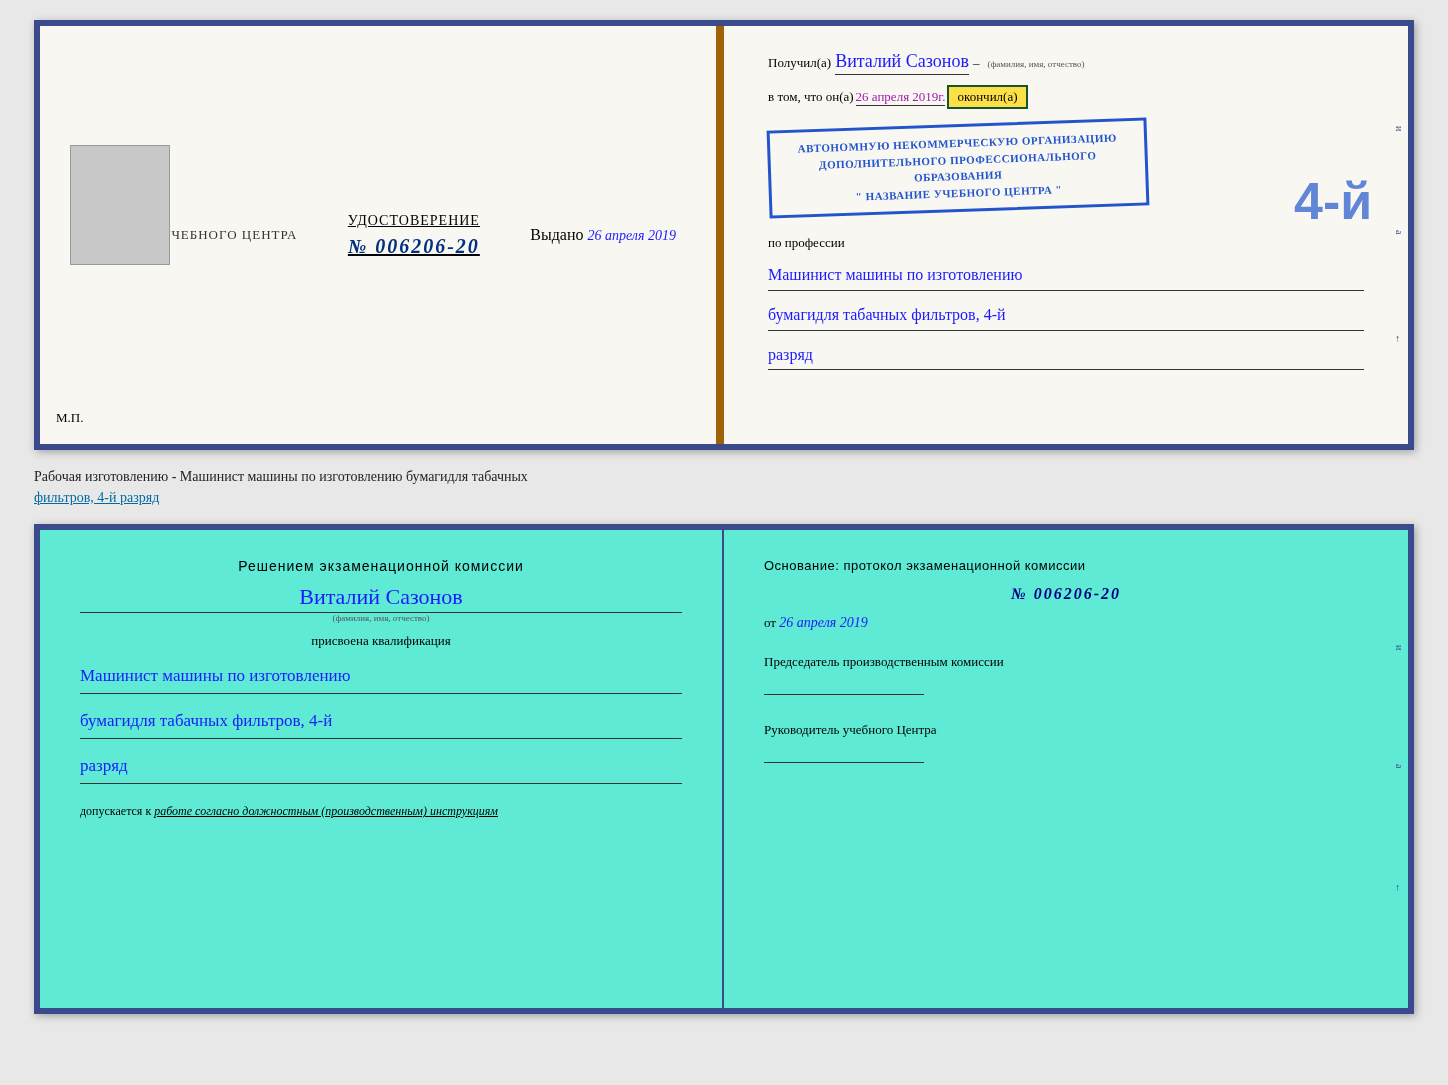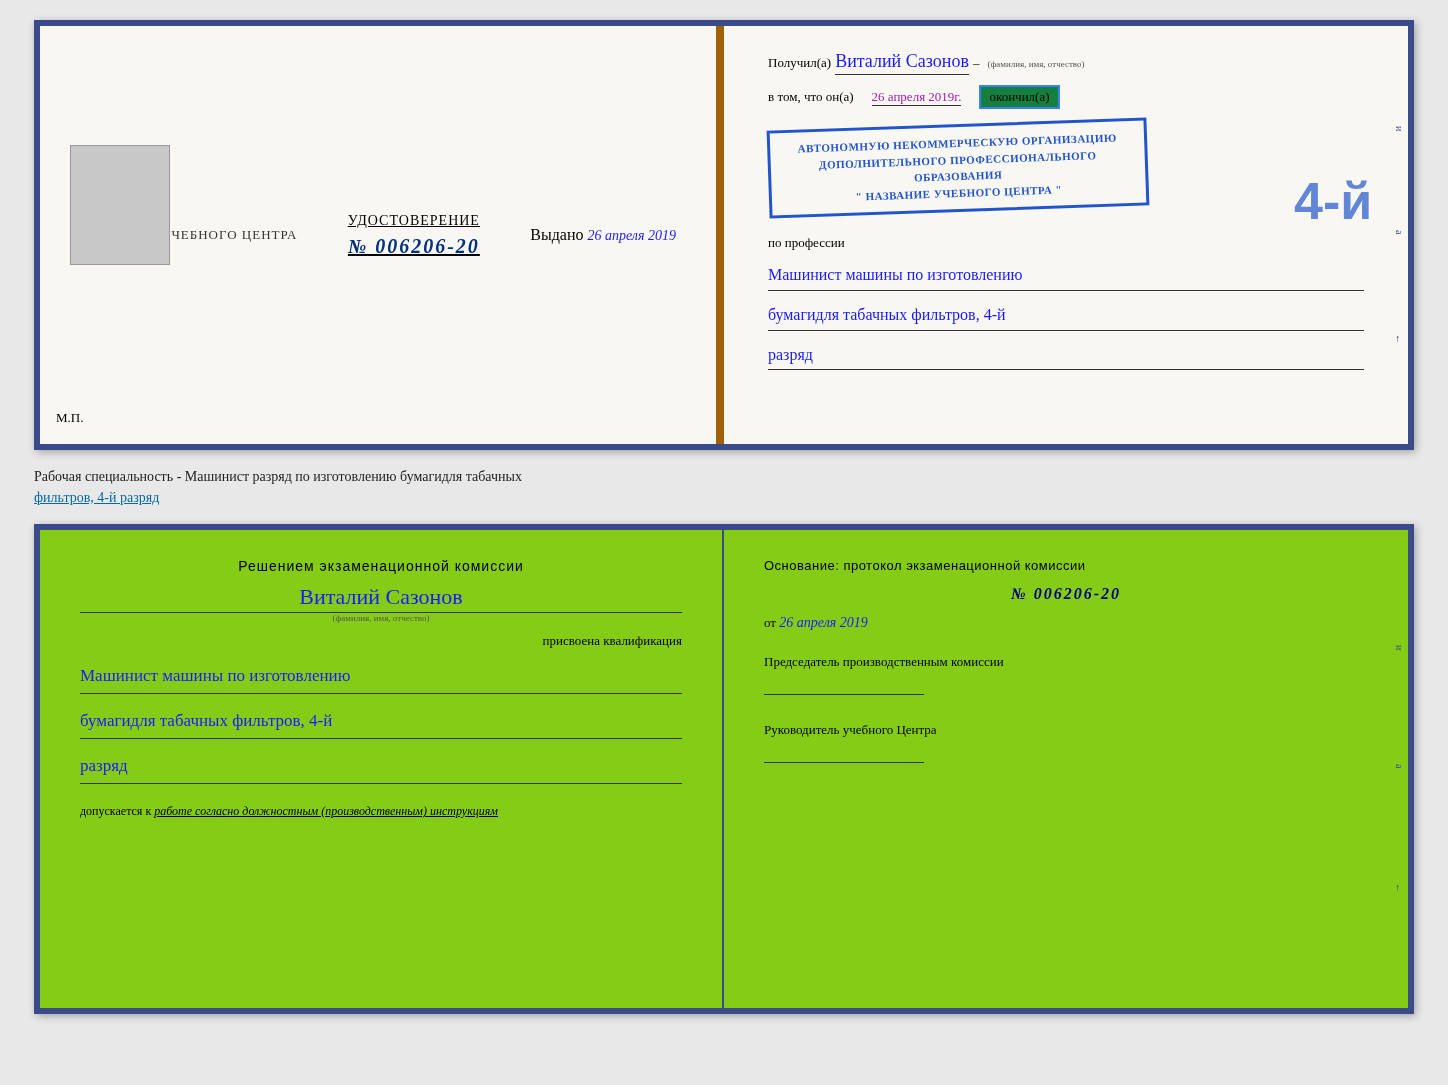--- a/index.html
+++ b/index.html
@@ -120,33 +120,33 @@
       font-size: 9px;
       color: #555;
       text-align: center;
       display: block;
     }
 
     .vtom-line {
       font-size: 13px;
       display: flex;
       align-items: center;
-      gap: 18px;
+      gap: 2px;
     }
 
     .date-handwritten {
       font-family: 'Segoe Script', cursive, 'Times New Roman', serif;
       color: #a21caf;
       font-size: 13px;
       border-bottom: 1px solid #333;
     }
 
     .okonchil-box {
-      background: #15803d;
-      border: 2px solid #3b82f6;
+      background: #fde047;
+      border: 2px solid #14532d;
       padding: 2px 8px;
       font-size: 13px;
     }
 
     .big-number-overlay {
       font-size: 52px;
       color: #2255cc;
       font-weight: bold;
       font-family: Arial, sans-serif;
       position: absolute;
@@ -198,21 +198,21 @@
 
     .annotation-text .underline {
       text-decoration: underline;
       color: #0369a1;
     }
 
     
     .certificate-bottom {
       width: 1380px;
       height: 490px;
-      background: #84cc16;
+      background: #5eead4;
       border: 6px solid #3a4a8a;
       display: flex;
       position: relative;
       box-shadow: 2px 2px 8px rgba(0,0,0,0.3);
     }
 
     .cert-bottom-left {
       width: 50%;
       padding: 28px 40px;
       display: flex;
@@ -241,21 +241,21 @@
       font-family: 'Segoe Script', cursive, 'Times New Roman', serif;
       color: #1a1aff;
       font-size: 22px;
       border-bottom: 1px solid #333;
       text-align: center;
       padding-bottom: 2px;
     }
 
     .prisvoena-label {
       font-size: 13px;
-      text-align: right;
+      text-align: center;
     }
 
     .profession-line-large {
       font-family: 'Segoe Script', cursive, 'Times New Roman', serif;
       color: #1a1aff;
       font-size: 17px;
       border-bottom: 1px solid #333;
       line-height: 2;
     }
 
@@ -387,21 +387,21 @@
 
     <div class="right-edge-marks">
       <span class="edge-mark">и</span>
       <span class="edge-mark">а</span>
       <span class="edge-mark">←</span>
     </div>
   </div>
 </div>
 
 <div class="annotation-text">
-  <span>Рабочая специальность - Машинист разряд по изготовлению бумагидля табачных</span><br>
+  <span>Рабочая изготовлению - Машинист машины по изготовлению бумагидля табачных</span><br>
   <span class="underline">фильтров, 4-й разряд</span>
 </div>
 
 <div class="certificate-bottom">
   <div class="cert-bottom-left">
     <div class="resheniem-title">Решением  экзаменационной  комиссии</div>
 
     <div style="text-align:center;">
       <div class="name-handwritten-large">Виталий Сазонов</div>
       <small class="fio-subtitle">(фамилия, имя, отчество)</small>

